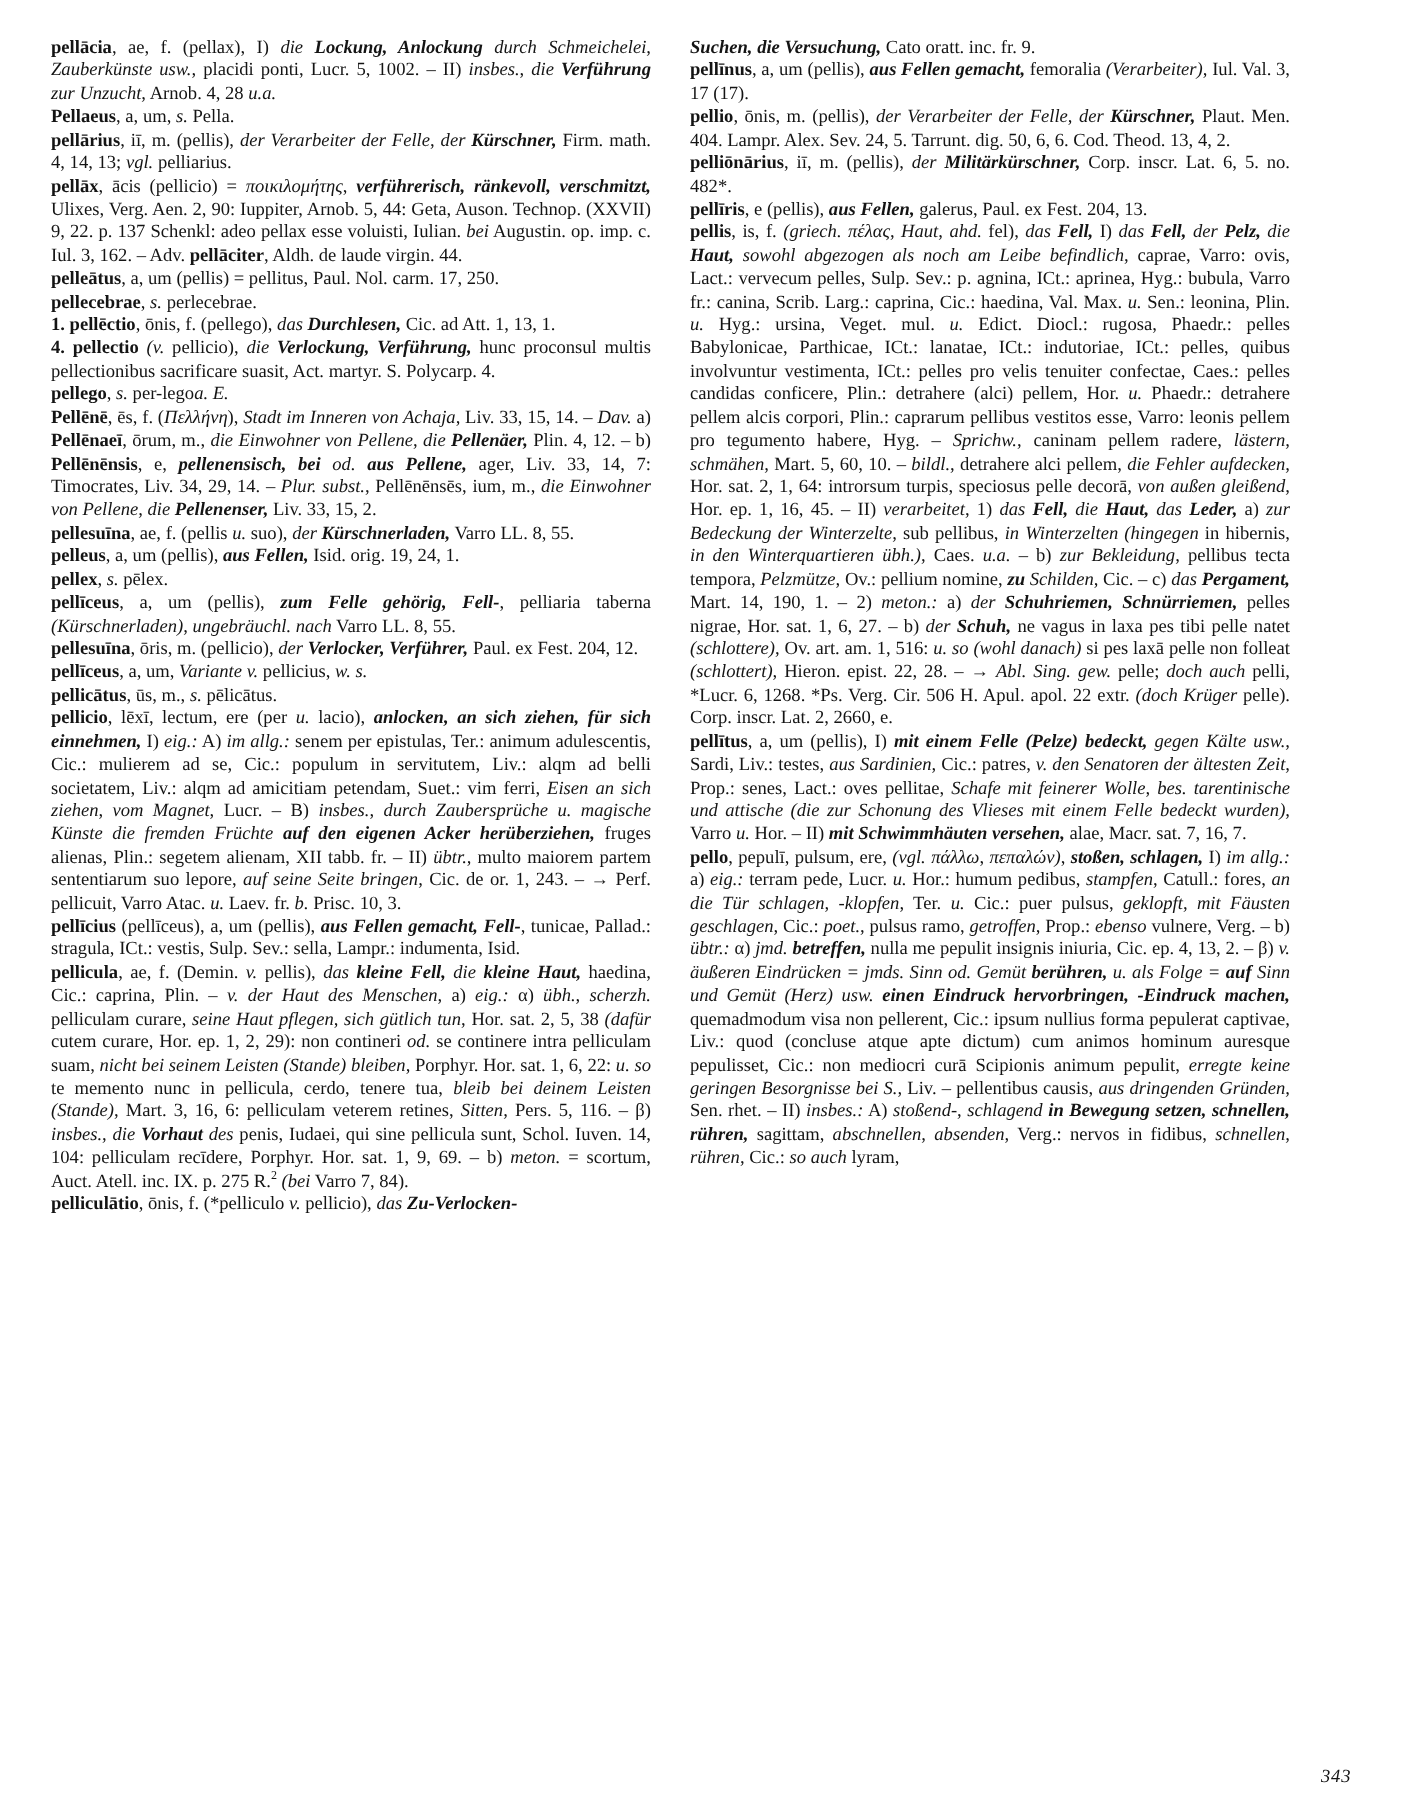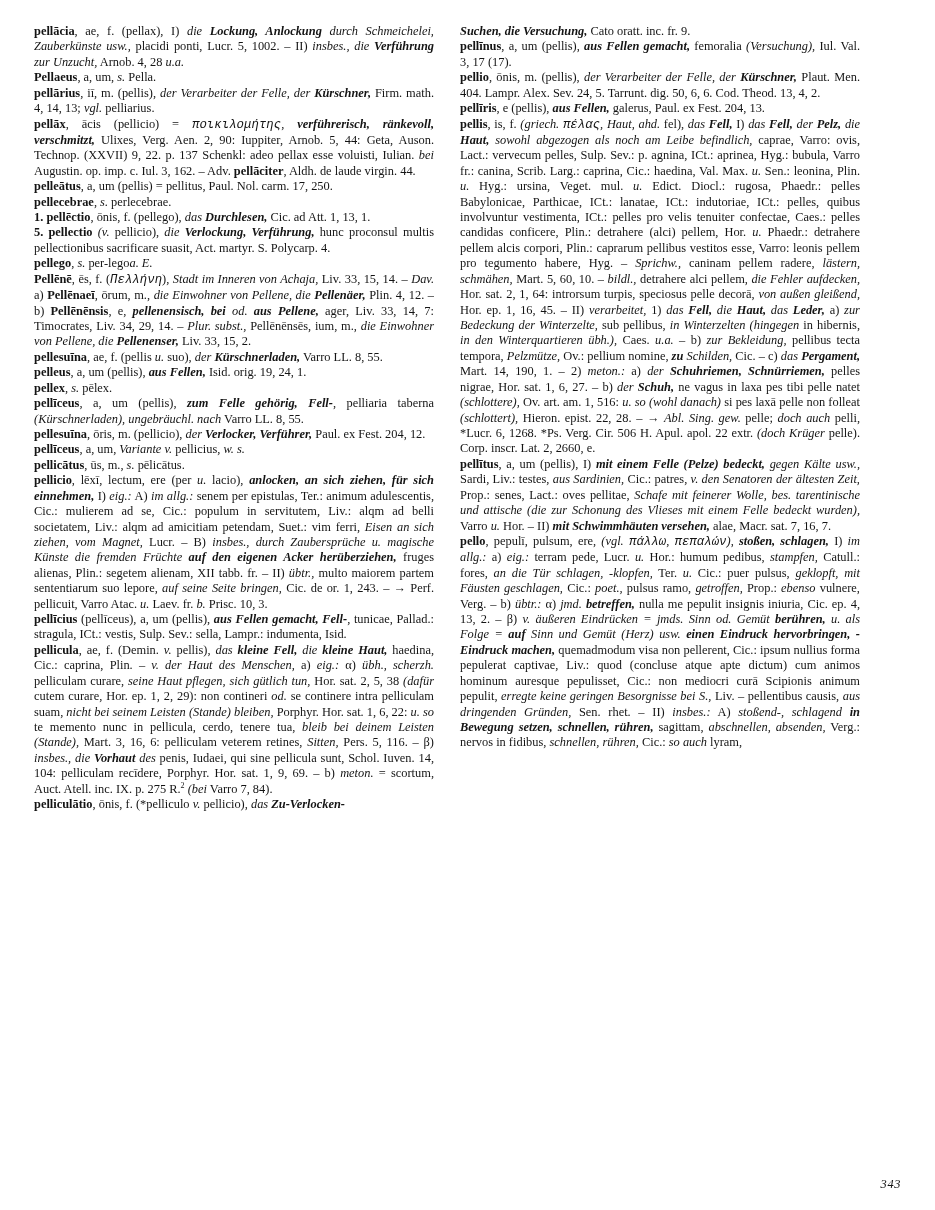--- a/index.html
+++ b/index.html
@@ -45,21 +45,21 @@
     text-indent: 0;
   }
   .entry + .entry { margin-top: 0px; }
   
   .cont { text-indent: 0; }
 
   
   b.hw  { font-weight: bold; }          
   i.it  { font-style: italic; }         
   b.bi  { font-weight: bold; font-style: italic; } 
-  span.gr { font-family: Liberation Mono, monospace; font-style: italic; }
+  span.gr { font-family: Liberation Serif, serif; font-style: italic; }
   span.sup { font-size: 8px; vertical-align: super; line-height: 0; }
 
   #folio {
     position: absolute;
     right: 34px;
     bottom: 18px;
     font-size: 12.4px;
     letter-spacing: 0.6px;
     font-family: "Liberation Serif", "DejaVu Serif", serif;
     font-style: italic;
@@ -75,39 +75,40 @@
   <div id="columns">
 
     <div class="column" id="col-left">
         <p class="entry"><b class="hw">pellācia</b>, ae, f. (pellax), I) <i class="it">die</i> <b class="bi">Lockung, Anlockung</b> <i class="it">durch Schmeichelei, Zauberkünste usw.,</i> placidi ponti, Lucr. 5, 1002. – II) <i class="it">insbes., die</i> <b class="bi">Verführung</b> <i class="it">zur Unzucht,</i> Arnob. 4, 28 <i class="it">u.a.</i></p>
         <p class="entry"><b class="hw">Pellaeus</b>, a, um, <i class="it">s.</i> Pella.</p>
         <p class="entry"><b class="hw">pellārius</b>, iī, m. (pellis), <i class="it">der Verarbeiter der Felle, der</i> <b class="bi">Kürschner,</b> Firm. math. 4, 14, 13; <i class="it">vgl.</i> pelliarius.</p>
         <p class="entry"><b class="hw">pellāx</b>, ācis (pellicio) = <span class="gr">ποικιλομήτης</span>, <b class="bi">verführerisch, ränkevoll, verschmitzt,</b> Ulixes, Verg. Aen. 2, 90: Iuppiter, Arnob. 5, 44: Geta, Auson. Technop. (XXVII) 9, 22. p. 137 Schenkl: adeo pellax esse voluisti, Iulian. <i class="it">bei</i> Augustin. op. imp. c. Iul. 3, 162. – Adv. <b class="hw">pellāciter</b>, Aldh. de laude virgin. 44.</p>
         <p class="entry"><b class="hw">pelleātus</b>, a, um (pellis) = pellitus, Paul. Nol. carm. 17, 250.</p>
         <p class="entry"><b class="hw">pellecebrae</b>, <i class="it">s.</i> perlecebrae.</p>
         <p class="entry"><b class="hw">1. pellēctio</b>, ōnis, f. (pellego), <i class="it">das</i> <b class="bi">Durchlesen,</b> Cic. ad Att. 1, 13, 1.</p>
-        <p class="entry"><b class="hw">5. pellectio</b> <i class="it">(v.</i> pellicio), <i class="it">die</i> <b class="bi">Verlockung, Verführung,</b> hunc proconsul multis pellectionibus sacrificare suasit, Act. martyr. S. Polycarp. 4.</p>
+        <p class="entry"><b class="hw">4. pellectio</b> <i class="it">(v.</i> pellicio), <i class="it">die</i> <b class="bi">Verlockung, Verführung,</b> hunc proconsul multis pellectionibus sacrificare suasit, Act. martyr. S. Polycarp. 4.</p>
         <p class="entry"><b class="hw">pellego</b>, <i class="it">s.</i> per-lego<i class="it">a. E.</i></p>
         <p class="entry"><b class="hw">Pellēnē</b>, ēs, f. (<span class="gr">Πελλήνη</span>), <i class="it">Stadt im Inneren von Achaja,</i> Liv. 33, 15, 14. – <i class="it">Dav.</i> a) <b class="hw">Pellēnaeī</b>, ōrum, m., <i class="it">die Einwohner von Pellene, die</i> <b class="bi">Pellenäer,</b> Plin. 4, 12. – b) <b class="hw">Pellēnēnsis</b>, e, <b class="bi">pellenensisch, bei</b> <i class="it">od.</i> <b class="bi">aus Pellene,</b> ager, Liv. 33, 14, 7: Timocrates, Liv. 34, 29, 14. – <i class="it">Plur. subst.,</i> Pellēnēnsēs, ium, m., <i class="it">die Einwohner von Pellene, die</i> <b class="bi">Pellenenser,</b> Liv. 33, 15, 2.</p>
         <p class="entry"><b class="hw">pellesuīna</b>, ae, f. (pellis <i class="it">u.</i> suo), <i class="it">der</i> <b class="bi">Kürschnerladen,</b> Varro LL. 8, 55.</p>
         <p class="entry"><b class="hw">pelleus</b>, a, um (pellis), <b class="bi">aus Fellen,</b> Isid. orig. 19, 24, 1.</p>
         <p class="entry"><b class="hw">pellex</b>, <i class="it">s.</i> pēlex.</p>
         <p class="entry"><b class="hw">pellīceus</b>, a, um (pellis), <b class="bi">zum Felle gehörig, Fell-</b>, pelliaria taberna <i class="it">(Kürschnerladen), ungebräuchl. nach</i> Varro LL. 8, 55.</p>
         <p class="entry"><b class="hw">pellesuīna</b>, ōris, m. (pellicio), <i class="it">der</i> <b class="bi">Verlocker, Verführer,</b> Paul. ex Fest. 204, 12.</p>
         <p class="entry"><b class="hw">pellīceus</b>, a, um, <i class="it">Variante v.</i> pellicius, <i class="it">w. s.</i></p>
         <p class="entry"><b class="hw">pellicātus</b>, ūs, m., <i class="it">s.</i> pēlicātus.</p>
         <p class="entry"><b class="hw">pellicio</b>, lēxī, lectum, ere (per <i class="it">u.</i> lacio), <b class="bi">anlocken, an sich ziehen, für sich einnehmen,</b> I) <i class="it">eig.:</i> A) <i class="it">im allg.:</i> senem per epistulas, Ter.: animum adulescentis, Cic.: mulierem ad se, Cic.: populum in servitutem, Liv.: alqm ad belli societatem, Liv.: alqm ad amicitiam petendam, Suet.: vim ferri, <i class="it">Eisen an sich ziehen, vom Magnet,</i> Lucr. – B) <i class="it">insbes., durch Zaubersprüche u. magische Künste die fremden Früchte</i> <b class="bi">auf den eigenen Acker herüberziehen,</b> fruges alienas, Plin.: segetem alienam, XII tabb. fr. – II) <i class="it">übtr.,</i> multo maiorem partem sententiarum suo lepore, <i class="it">auf seine Seite bringen,</i> Cic. de or. 1, 243. – → Perf. pellicuit, Varro Atac. <i class="it">u.</i> Laev. fr. <i class="it">b.</i> Prisc. 10, 3.</p>
         <p class="entry"><b class="hw">pellīcius</b> (pellīceus), a, um (pellis), <b class="bi">aus Fellen gemacht, Fell-</b>, tunicae, Pallad.: stragula, ICt.: vestis, Sulp. Sev.: sella, Lampr.: indumenta, Isid.</p>
         <p class="entry"><b class="hw">pellicula</b>, ae, f. (Demin. <i class="it">v.</i> pellis), <i class="it">das</i> <b class="bi">kleine Fell,</b> <i class="it">die</i> <b class="bi">kleine Haut,</b> haedina, Cic.: caprina, Plin. – <i class="it">v. der Haut des Menschen,</i> a) <i class="it">eig.:</i> α) <i class="it">übh., scherzh.</i> pelliculam curare, <i class="it">seine Haut pflegen, sich gütlich tun,</i> Hor. sat. 2, 5, 38 <i class="it">(dafür</i> cutem curare, Hor. ep. 1, 2, 29): non contineri <i class="it">od.</i> se continere intra pelliculam suam, <i class="it">nicht bei seinem Leisten (Stande) bleiben,</i> Porphyr. Hor. sat. 1, 6, 22: <i class="it">u. so</i> te memento nunc in pellicula, cerdo, tenere tua, <i class="it">bleib bei deinem Leisten (Stande),</i> Mart. 3, 16, 6: pelliculam veterem retines, <i class="it">Sitten,</i> Pers. 5, 116. – β) <i class="it">insbes., die</i> <b class="bi">Vorhaut</b> <i class="it">des</i> penis, Iudaei, qui sine pellicula sunt, Schol. Iuven. 14, 104: pelliculam recīdere, Porphyr. Hor. sat. 1, 9, 69. – b) <i class="it">meton.</i> = scortum, Auct. Atell. inc. IX. p. 275 R.<span class="sup">2</span> <i class="it">(bei</i> Varro 7, 84).</p>
         <p class="entry"><b class="hw">pelliculātio</b>, ōnis, f. (*pelliculo <i class="it">v.</i> pellicio), <i class="it">das</i> <b class="bi">Zu-Verlocken-</b></p>
       </div>
     <div class="column" id="col-right">
         <p class="entry cont"><b class="bi">Suchen, die Versuchung,</b> Cato oratt. inc. fr. 9.</p>
-        <p class="entry"><b class="hw">pellīnus</b>, a, um (pellis), <b class="bi">aus Fellen gemacht,</b> femoralia <i class="it">(Versuchung),</i> Iul. Val. 3, 17 (17).</p>
+        <p class="entry"><b class="hw">pellīnus</b>, a, um (pellis), <b class="bi">aus Fellen gemacht,</b> femoralia <i class="it">(Verarbeiter),</i> Iul. Val. 3, 17 (17).</p>
         <p class="entry"><b class="hw">pellio</b>, ōnis, m. (pellis), <i class="it">der Verarbeiter der Felle, der</i> <b class="bi">Kürschner,</b> Plaut. Men. 404. Lampr. Alex. Sev. 24, 5. Tarrunt. dig. 50, 6, 6. Cod. Theod. 13, 4, 2.</p>
+        <p class="entry"><b class="hw">pelliōnārius</b>, iī, m. (pellis), <i class="it">der</i> <b class="bi">Militärkürschner,</b> Corp. inscr. Lat. 6, 5. no. 482*.</p>
         <p class="entry"><b class="hw">pellīris</b>, e (pellis), <b class="bi">aus Fellen,</b> galerus, Paul. ex Fest. 204, 13.</p>
         <p class="entry"><b class="hw">pellis</b>, is, f. <i class="it">(griech.</i> <span class="gr">πέλας</span><i class="it">, Haut, ahd.</i> fel), <i class="it">das</i> <b class="bi">Fell,</b> I) <i class="it">das</i> <b class="bi">Fell,</b> <i class="it">der</i> <b class="bi">Pelz,</b> <i class="it">die</i> <b class="bi">Haut,</b> <i class="it">sowohl abgezogen als noch am Leibe befindlich,</i> caprae, Varro: ovis, Lact.: vervecum pelles, Sulp. Sev.: p. agnina, ICt.: aprinea, Hyg.: bubula, Varro fr.: canina, Scrib. Larg.: caprina, Cic.: haedina, Val. Max. <i class="it">u.</i> Sen.: leonina, Plin. <i class="it">u.</i> Hyg.: ursina, Veget. mul. <i class="it">u.</i> Edict. Diocl.: rugosa, Phaedr.: pelles Babylonicae, Parthicae, ICt.: lanatae, ICt.: indutoriae, ICt.: pelles, quibus involvuntur vestimenta, ICt.: pelles pro velis tenuiter confectae, Caes.: pelles candidas conficere, Plin.: detrahere (alci) pellem, Hor. <i class="it">u.</i> Phaedr.: detrahere pellem alcis corpori, Plin.: caprarum pellibus vestitos esse, Varro: leonis pellem pro tegumento habere, Hyg. – <i class="it">Sprichw.,</i> caninam pellem radere, <i class="it">lästern, schmähen,</i> Mart. 5, 60, 10. – <i class="it">bildl.,</i> detrahere alci pellem, <i class="it">die Fehler aufdecken,</i> Hor. sat. 2, 1, 64: introrsum turpis, speciosus pelle decorā, <i class="it">von außen gleißend,</i> Hor. ep. 1, 16, 45. – II) <i class="it">verarbeitet,</i> 1) <i class="it">das</i> <b class="bi">Fell,</b> <i class="it">die</i> <b class="bi">Haut,</b> <i class="it">das</i> <b class="bi">Leder,</b> a) <i class="it">zur Bedeckung der Winterzelte,</i> sub pellibus, <i class="it">in Winterzelten (hingegen</i> in hibernis, <i class="it">in den Winterquartieren übh.),</i> Caes. <i class="it">u.a.</i> – b) <i class="it">zur Bekleidung,</i> pellibus tecta tempora, <i class="it">Pelzmütze,</i> Ov.: pellium nomine, <b class="bi">zu</b> <i class="it">Schilden,</i> Cic. – c) <i class="it">das</i> <b class="bi">Pergament,</b> Mart. 14, 190, 1. – 2) <i class="it">meton.:</i> a) <i class="it">der</i> <b class="bi">Schuhriemen, Schnürriemen,</b> pelles nigrae, Hor. sat. 1, 6, 27. – b) <i class="it">der</i> <b class="bi">Schuh,</b> ne vagus in laxa pes tibi pelle natet <i class="it">(schlottere),</i> Ov. art. am. 1, 516: <i class="it">u. so (wohl danach)</i> si pes laxā pelle non folleat <i class="it">(schlottert),</i> Hieron. epist. 22, 28. – → <i class="it">Abl. Sing. gew.</i> pelle; <i class="it">doch auch</i> pelli, *Lucr. 6, 1268. *Ps. Verg. Cir. 506 H. Apul. apol. 22 extr. <i class="it">(doch Krüger</i> pelle). Corp. inscr. Lat. 2, 2660, e.</p>
         <p class="entry"><b class="hw">pellītus</b>, a, um (pellis), I) <b class="bi">mit einem Felle (Pelze) bedeckt,</b> <i class="it">gegen Kälte usw.,</i> Sardi, Liv.: testes, <i class="it">aus Sardinien,</i> Cic.: patres, <i class="it">v. den Senatoren der ältesten Zeit,</i> Prop.: senes, Lact.: oves pellitae, <i class="it">Schafe mit feinerer Wolle, bes. tarentinische und attische (die zur Schonung des Vlieses mit einem Felle bedeckt wurden),</i> Varro <i class="it">u.</i> Hor. – II) <b class="bi">mit Schwimmhäuten versehen,</b> alae, Macr. sat. 7, 16, 7.</p>
         <p class="entry"><b class="hw">pello</b>, pepulī, pulsum, ere, <i class="it">(vgl.</i> <span class="gr">πάλλω</span>, <span class="gr">πεπαλών</span><i class="it">)</i>, <b class="bi">stoßen, schlagen,</b> I) <i class="it">im allg.:</i> a) <i class="it">eig.:</i> terram pede, Lucr. <i class="it">u.</i> Hor.: humum pedibus, <i class="it">stampfen,</i> Catull.: fores, <i class="it">an die Tür schlagen, -klopfen,</i> Ter. <i class="it">u.</i> Cic.: puer pulsus, <i class="it">geklopft, mit Fäusten geschlagen,</i> Cic.: <i class="it">poet.,</i> pulsus ramo, <i class="it">getroffen,</i> Prop.: <i class="it">ebenso</i> vulnere, Verg. – b) <i class="it">übtr.:</i> α) <i class="it">jmd.</i> <b class="bi">betreffen,</b> nulla me pepulit insignis iniuria, Cic. ep. 4, 13, 2. – β) <i class="it">v. äußeren Eindrücken = jmds. Sinn od. Gemüt</i> <b class="bi">berühren,</b> <i class="it">u. als Folge =</i> <b class="bi">auf</b> <i class="it">Sinn und Gemüt (Herz) usw.</i> <b class="bi">einen Eindruck hervorbringen, -Eindruck machen,</b> quemadmodum visa non pellerent, Cic.: ipsum nullius forma pepulerat captivae, Liv.: quod (concluse atque apte dictum) cum animos hominum auresque pepulisset, Cic.: non mediocri curā Scipionis animum pepulit, <i class="it">erregte keine geringen Besorgnisse bei S.,</i> Liv. – pellentibus causis, <i class="it">aus dringenden Gründen,</i> Sen. rhet. – II) <i class="it">insbes.:</i> A) <i class="it">stoßend-, schlagend</i> <b class="bi">in Bewegung setzen, schnellen, rühren,</b> sagittam, <i class="it">abschnellen, absenden,</i> Verg.: nervos in fidibus, <i class="it">schnellen, rühren,</i> Cic.: <i class="it">so auch</i> lyram,</p>
       </div>
 
   </div>
 
   <div id="folio">343</div>
 

